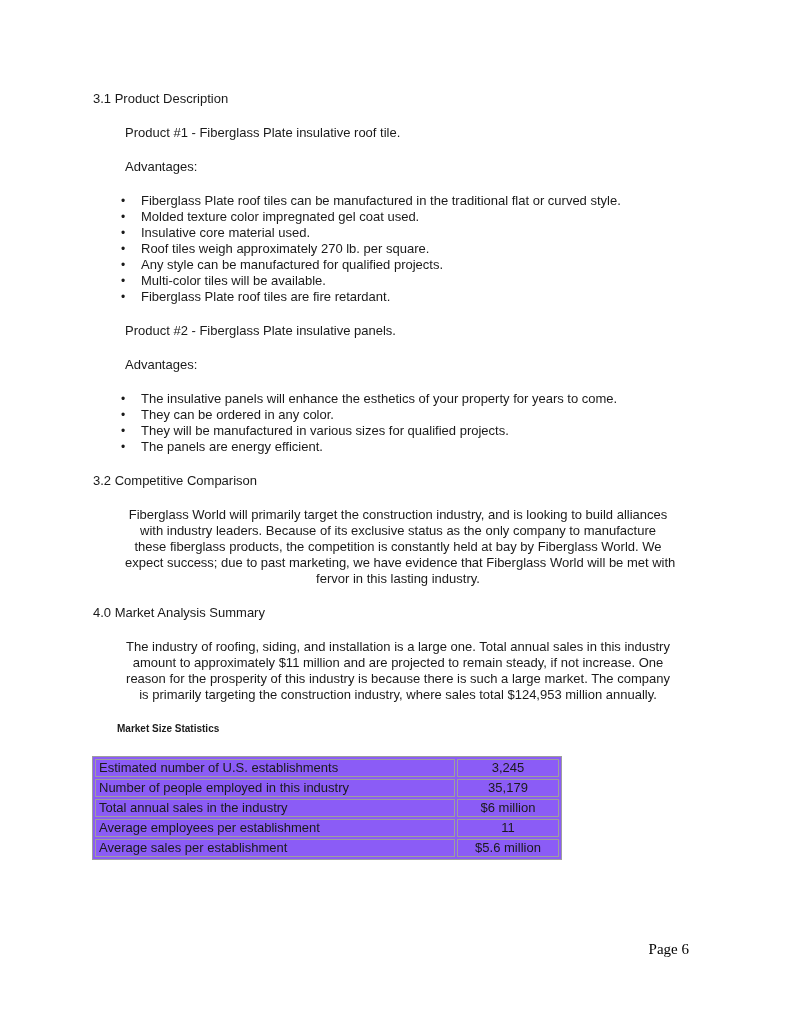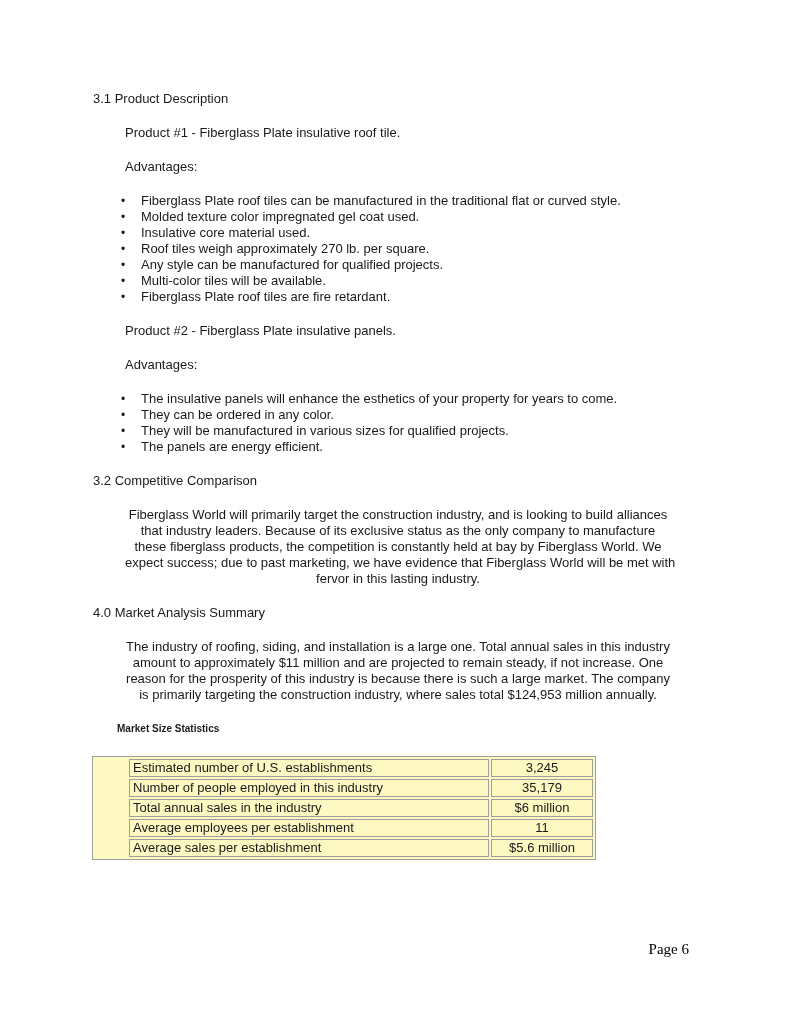--- a/index.html
+++ b/index.html
@@ -38,22 +38,21 @@
   .table-title {
     font-weight: bold;
     font-size: 10px;
     margin: 0 0 19px 24px;
   }
   table.stats {
     border-collapse: separate;
     border-spacing: 2px;
     border: 1px solid #9e9e9e;
     margin-left: -1px;
-    background: #fef9c3;
-    padding-left: 34px;
+    background: #8b5cf6;
   }
   table.stats td {
     border: 1px solid #9e9e9e;
     padding: 0 3px;
     height: 16px;
     line-height: 16px;
     font-size: 13px;
     white-space: nowrap;
     vertical-align: middle;
   }
@@ -97,21 +96,21 @@
     <li><span class="marker">•</span><span>The insulative panels will enhance the esthetics of your property for years to come.</span></li>
     <li><span class="marker">•</span><span>They can be ordered in any color.</span></li>
     <li><span class="marker">•</span><span>They will be manufactured in various sizes for qualified projects.</span></li>
     <li><span class="marker">•</span><span>The panels are energy efficient.</span></li>
   </ul>
 
   <div class="section-heading">3.2 Competitive Comparison</div>
 
   <div class="block indent">
     <div class="para-line">Fiberglass World will primarily target the construction industry, and is looking to build alliances</div>
-    <div class="para-line">that industry leaders. Because of its exclusive status as the only company to manufacture</div>
+    <div class="para-line">with industry leaders. Because of its exclusive status as the only company to manufacture</div>
     <div class="para-line">these fiberglass products, the competition is constantly held at bay by Fiberglass World. We</div>
     <div class="para-line">expect success; due to past marketing, we have evidence that Fiberglass World will be met with</div>
     <div class="para-line">fervor in this lasting industry.</div>
   </div>
 
   <div class="section-heading">4.0 Market Analysis Summary</div>
 
   <div class="block indent">
     <div class="para-line">The industry of roofing, siding, and installation is a large one. Total annual sales in this industry</div>
     <div class="para-line">amount to approximately $11 million and are projected to remain steady, if not increase. One</div>

